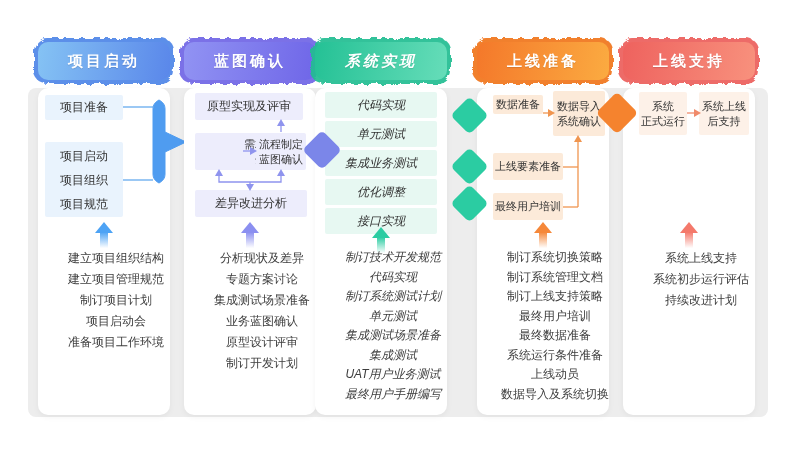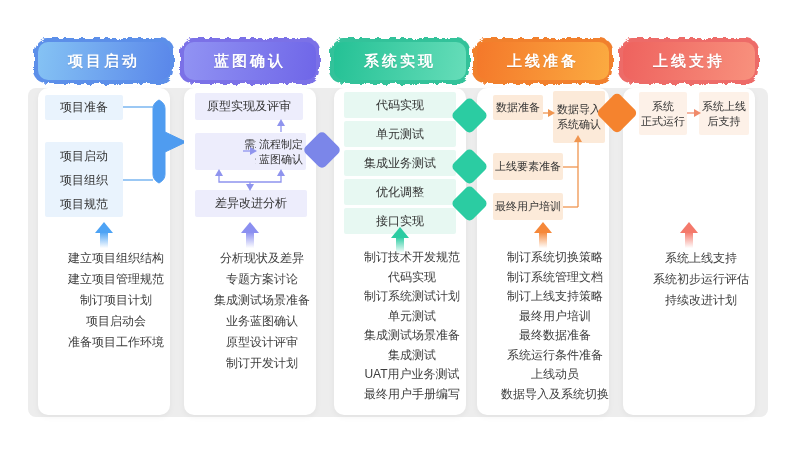--- a/index.html
+++ b/index.html
@@ -4,21 +4,21 @@
 <style>
   html,body{margin:0;padding:0;background:#ffffff;}
   .canvas{
     position:relative;width:794px;height:460px;background:#ffffff;overflow:hidden;
     font-family:"Liberation Sans","DejaVu Sans",sans-serif;color:#333;
   }
   .panel{position:absolute;left:28px;top:88px;width:740px;height:329px;background:#ededed;border-radius:8px;}
   .column{position:absolute;top:0;width:132px;height:460px;}
   .col-1{left:38px;  --g1:#85c3f4;--g2:#5a87ea;--bc:#4f86e8;--box:#e9f3fd;--line:#6fadf0;--accent:#4da3f5;}
   .col-2{left:184px; --g1:#9193f3;--g2:#6f66e8;--bc:#6f65e6;--box:#ededfc;--line:#8f94ee;--accent:#8b8ff0;}
-  .col-3{left:334px; --g1:#24c195;--g2:#66ddb9;--bc:#21bd92;--box:#e7f8f2;--line:#2bcca2;--accent:#2bcca2;}
+  .col-3{left:315px;font-style:italic; --g1:#24c195;--g2:#66ddb9;--bc:#21bd92;--box:#e7f8f2;--line:#2bcca2;--accent:#2bcca2;}
   .col-4{left:477px; --g1:#f4782a;--g2:#fbab41;--bc:#f0761f;--box:#fcead9;--line:#f0954f;--accent:#f5883a;}
   .col-5{left:623px; --g1:#ee625e;--g2:#f8917d;--bc:#ec5f5c;--box:#fdf1e8;--line:#f08a6a;--accent:#f4796b;}
 
   .col-header{position:absolute;left:0;top:42px;width:132px;height:38px;}
   .hdr-rough{position:absolute;inset:-4px;background:var(--bc);border-radius:13px;filter:url(#crayon);opacity:.92;}
   .hdr-pill{position:absolute;inset:0;border-radius:10px;background:linear-gradient(100deg,var(--g1),var(--g2));
     display:flex;align-items:center;justify-content:center;}
   .hdr-title{color:#fff;font-size:15px;font-weight:bold;letter-spacing:3px;text-shadow:0 1px 1px rgba(0,0,0,.12);}
 
   .card{position:absolute;left:0;top:88px;width:132px;height:327px;background:#ffffff;border-radius:10px;
@@ -188,24 +188,24 @@
   </div>
 
   <div class="column col-4">
     <div class="col-header">
       <div class="hdr-rough"></div>
       <div class="hdr-pill">
         <span class="hdr-title">上线准备</span>
       </div>
     </div>
     <div class="card">
-      <div class="fbox small" style="left:16px;top:7px;width:50px;height:25px;text-align:center;">
+      <div class="fbox small" style="left:16px;top:7px;width:50px;height:19px;text-align:center;">
         <span class="ln">数据准备</span>
       </div>
-      <div class="fbox small" style="left:76px;top:3px;width:52px;height:52px;">
+      <div class="fbox small" style="left:76px;top:3px;width:52px;height:45px;">
         <span class="ln">数据导入</span>
         <span class="ln">系统确认</span>
       </div>
       <div class="fbox small" style="left:16px;top:65px;width:70px;height:27px;">
         <span class="ln">上线要素准备</span>
       </div>
       <div class="fbox small" style="left:16px;top:105px;width:70px;height:27px;">
         <span class="ln">最终用户培训</span>
       </div>
       <svg class="flow-svg" width="160" height="135">

